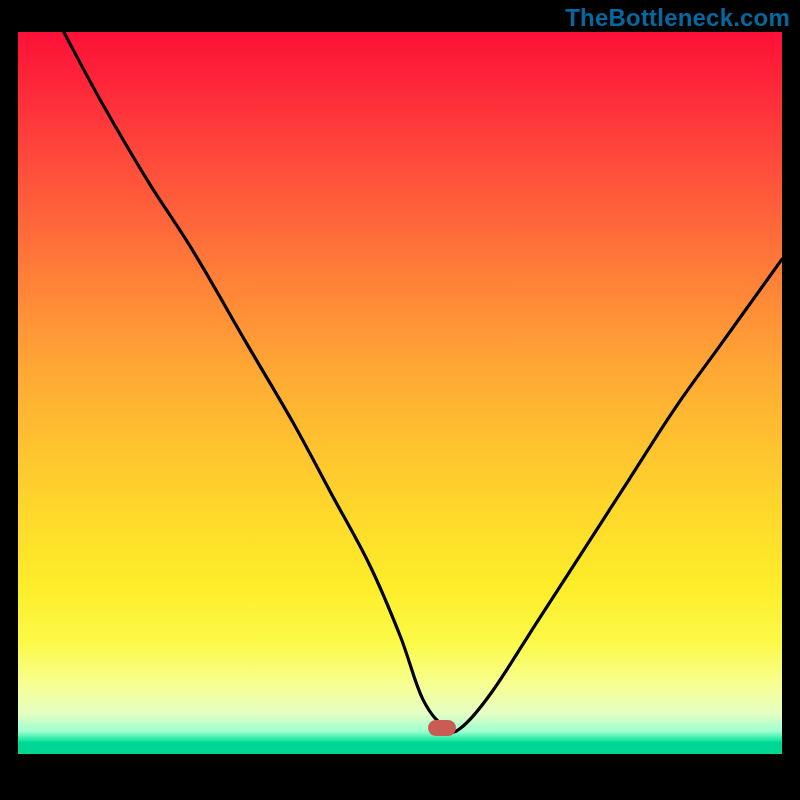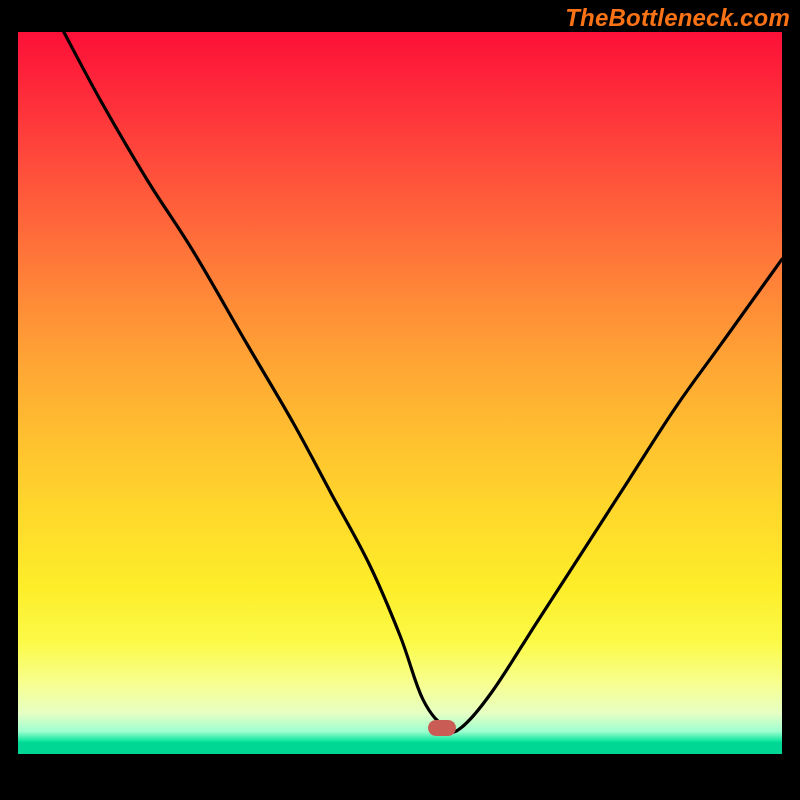--- a/index.html
+++ b/index.html
@@ -14,27 +14,26 @@
   .frame {
     position: relative;
     width: 800px;
     height: 800px;
     background: #000;
   }
   .watermark {
     position: absolute;
     top: 4px;
     right: 10px;
-    color: #f97316;
+    color: #0369a1;
     font-size: 24px;
     font-weight: 600;
     letter-spacing: 0.2px;
     z-index: 10;
     user-select: none;
-    font-style: italic;
   }
   .plot-outer {
     position: absolute;
     left: 18px;
     top: 32px;
     width: 764px;
     height: 750px;
     background: #000;
   }
   .plot-area {

